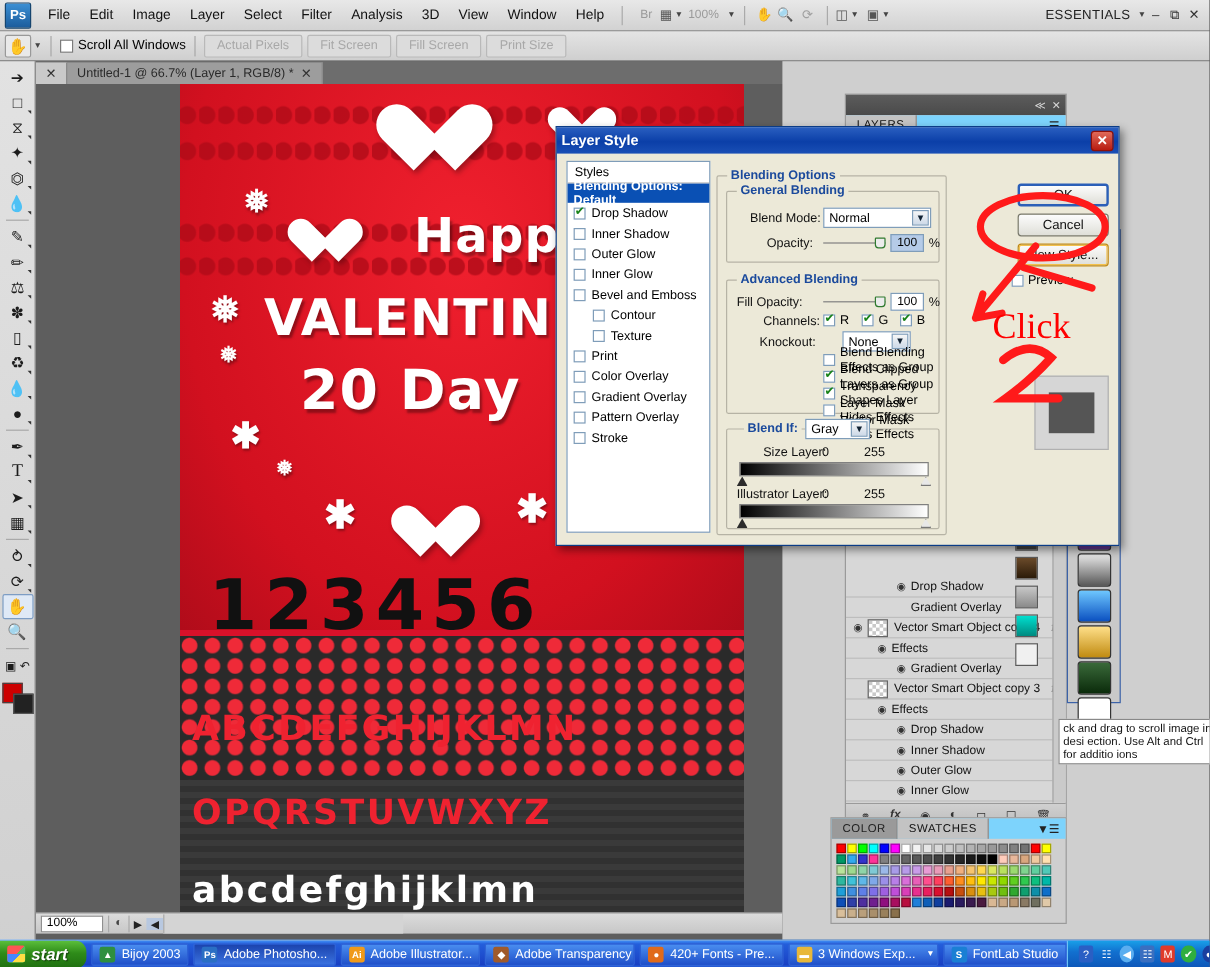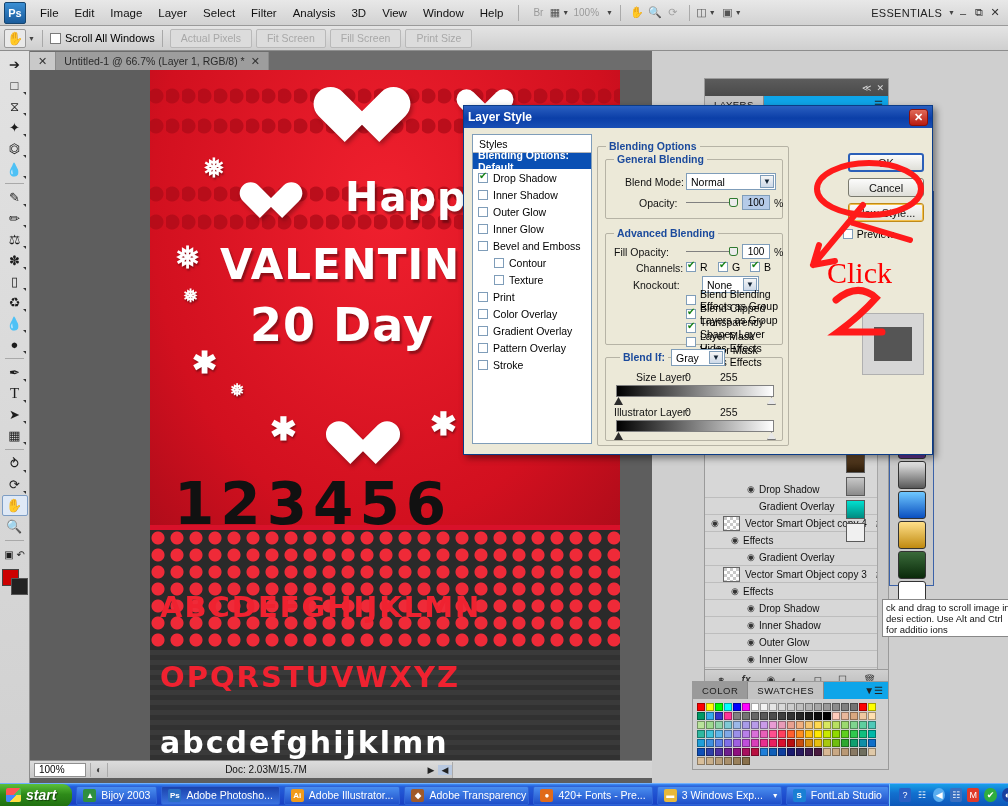--- a/index.html
+++ b/index.html
@@ -170,21 +170,21 @@
   .panelgroup{
     position:absolute;left:52px;top:27px;width:185px;
     background:#d4d4d4;border:1px solid #9a9a9a;
   }
   .panel-tabstrip{
     height:17px;background:linear-gradient(#5c5c5c,#4a4a4a);
     display:flex;align-items:center;justify-content:flex-end;padding-right:4px;gap:5px;
     color:#d8d8d8;font-size:9px;
   }
   .panel-tabs{
-    height:17px;background:#0ea5e9;display:flex;align-items:stretch;text-align:right;
+    height:17px;background:#7dd3fc;display:flex;align-items:stretch;text-align:right;
   }
   .ptab{ padding:0 9px;display:flex;align-items:center;font-size:9.5px;
     background:#c3c3c3;color:#111;letter-spacing:.5px;border-right:1px solid #8a8a8a;}
   .ptab.off{ background:#9a9a9a;color:#222;}
   .pmenu{ margin-left:auto;padding:0 5px;display:flex;align-items:center;color:#222;font-size:10px;}
 
   .layerlist{ background:#d7d7d7; }
   .layerrow{
     height:17px;display:flex;align-items:center;font-size:10px;
     border-bottom:1px solid #bdbdbd;padding-left:2px;color:#111;
@@ -487,21 +487,20 @@
 
       <div class="alpharow" style="top:520px;font-size:29px">ABCDEFGHIJKLMN</div>
       <div class="alpharow" style="top:590px;font-size:29px">OPQRSTUVWXYZ</div>
       <div class="alpharow white" style="top:655px;font-size:30px">abcdefghijklmn</div>
     </div>
   </div>
 
   <div class="statusbar">
     <div class="zoomfield">100%</div>
     <div class="sb-icon">◐</div>
-    <div class="docinfo">Doc: 2.03M/15.7M</div>
     <div class="sb-arrow">▶</div>
     <div class="sb-arrow" style="background:#b8c8e0">◀</div>
     <div class="sb-tail"></div>
   </div>
 
   <div class="dock">
 
     <div class="panelgroup" style="height:610px">
       <div class="panel-tabstrip">
         <span>≪</span>

